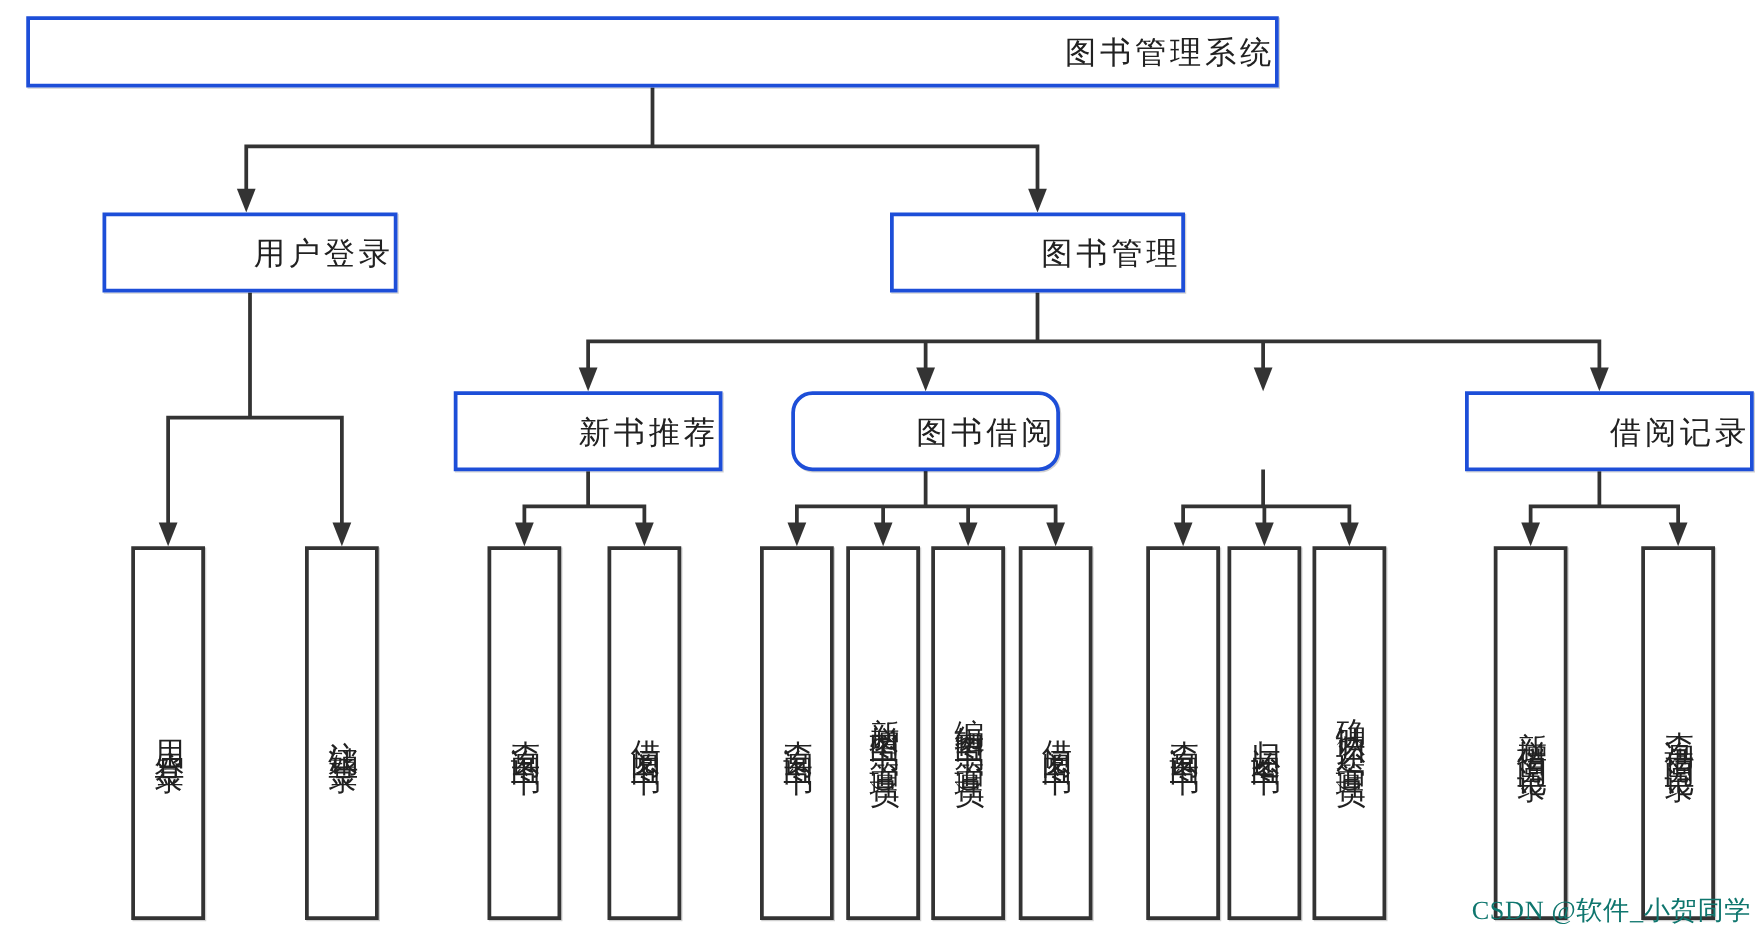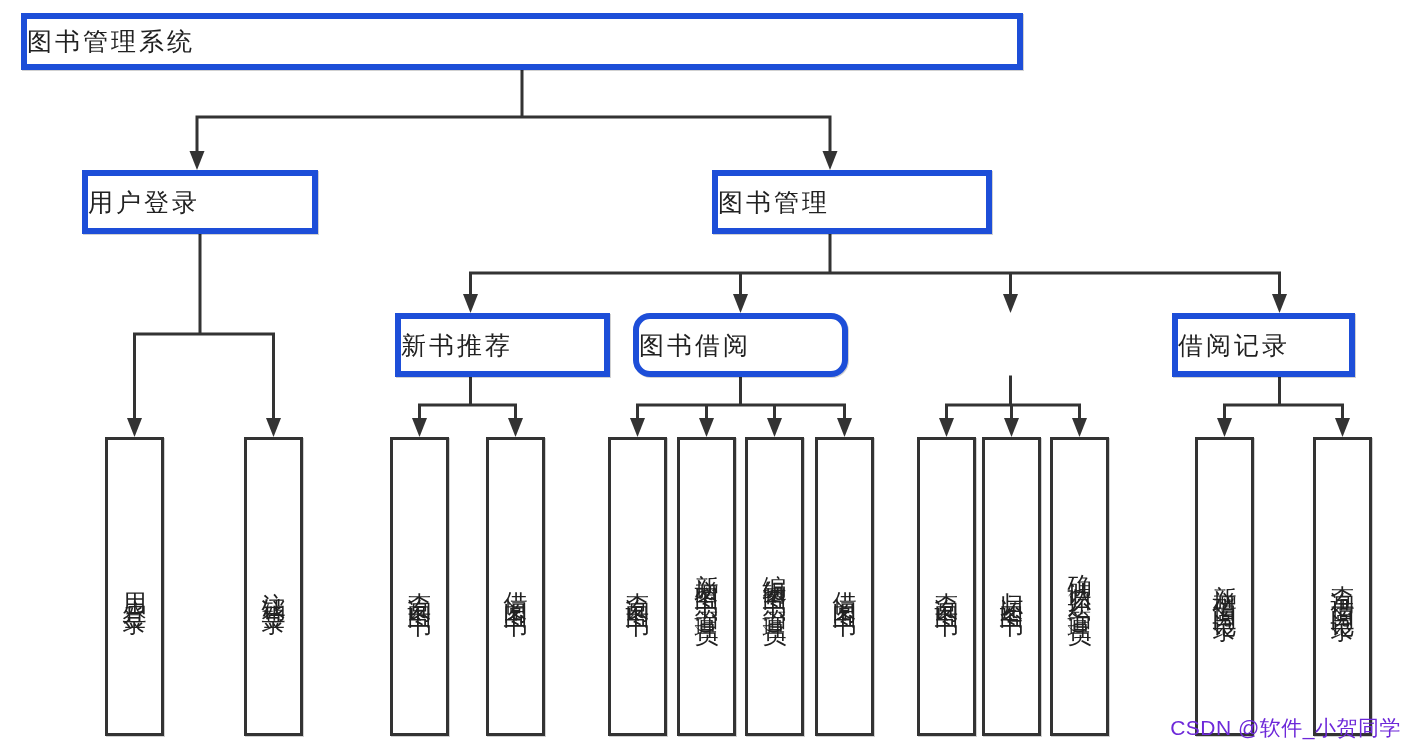--- a/index.html
+++ b/index.html
@@ -18,26 +18,26 @@
   .connectors {
     position: absolute;
     left: 0;
     top: 0;
     width: 1405px;
     height: 747px;
   }
   .node {
     position: absolute;
     box-sizing: border-box;
-    border: 6px solid #1d4ed8;
+    border: 3px solid #1d4ed8;
     background: #ffffff;
     box-shadow: 1px 1px 0 rgba(0,0,0,0.18);
     display: flex;
     align-items: center;
-    justify-content: flex-start;
+    justify-content: flex-end;
     color: #212121;
     font-size: 25px;
     letter-spacing: 3px;
     white-space: nowrap;
   }
   .leaf {
     position: absolute;
     box-sizing: border-box;
     border: 3px solid #333333;
     background: #ffffff;
@@ -55,24 +55,25 @@
     text-orientation: mixed;
     font-size: 24px;
     letter-spacing: 7px;
     line-height: 1;
   }
   .watermark {
     position: absolute;
     right: 4px;
     top: 714px;
     font-size: 21px;
-    color: #6d28d9;
+    color: #0f766e;
     letter-spacing: 0.5px;
     white-space: nowrap;
     z-index: 5;
+    font-family: Liberation Serif, serif;
   }
 </style>
 </head>
 <body>
 
 <div class="canvas">
 
   <svg class="connectors" viewBox="0 0 1405 747" xmlns="http://www.w3.org/2000/svg">
     <g stroke="#333333" stroke-width="3" fill="none" stroke-linecap="square">
 
@@ -120,31 +121,31 @@
     </g>
   </svg>
 
   <div class="node" style="left:21px; top:13px; width:1002px; height:57px;">
     <span>图书管理系统</span>
   </div>
 
   <div class="node" style="left:82px; top:170px; width:236px; height:64px;">
     <span>用户登录</span>
   </div>
-  <div class="node" style="left:712px; top:170px; width:280px; height:64px;">
+  <div class="node" style="left:712px; top:170px; width:236px; height:64px;">
     <span>图书管理</span>
   </div>
 
-  <div class="node" style="left:363px; top:313px; width:215px; height:64px;margin-left:32px;">
+  <div class="node" style="left:363px; top:313px; width:215px; height:64px;">
     <span>新书推荐</span>
   </div>
   <div class="node" style="left:633px; top:313px; width:215px; height:64px;border-radius:17px;">
     <span>图书借阅</span>
   </div>
-  <div class="node" style="left:1172px; top:313px; width:183px; height:64px;">
+  <div class="node" style="left:1172px; top:313px; width:231px; height:64px;">
     <span>借阅记录</span>
   </div>
 
   <div class="leaf" style="left:105px;">
     <span>用户登录</span>
   </div>
   <div class="leaf" style="left:244px;">
     <span>注销登录</span>
   </div>
 

